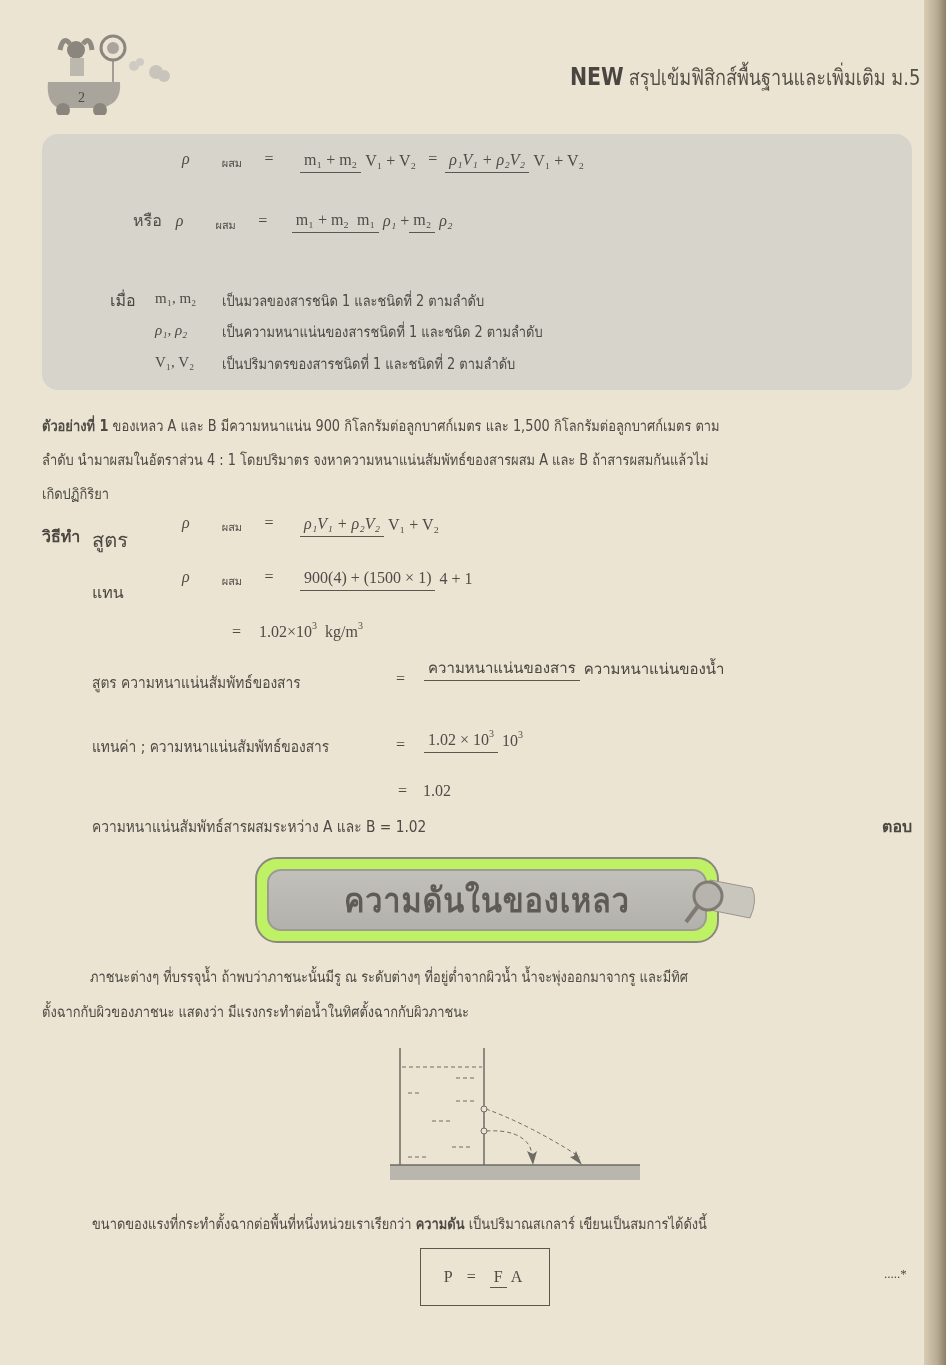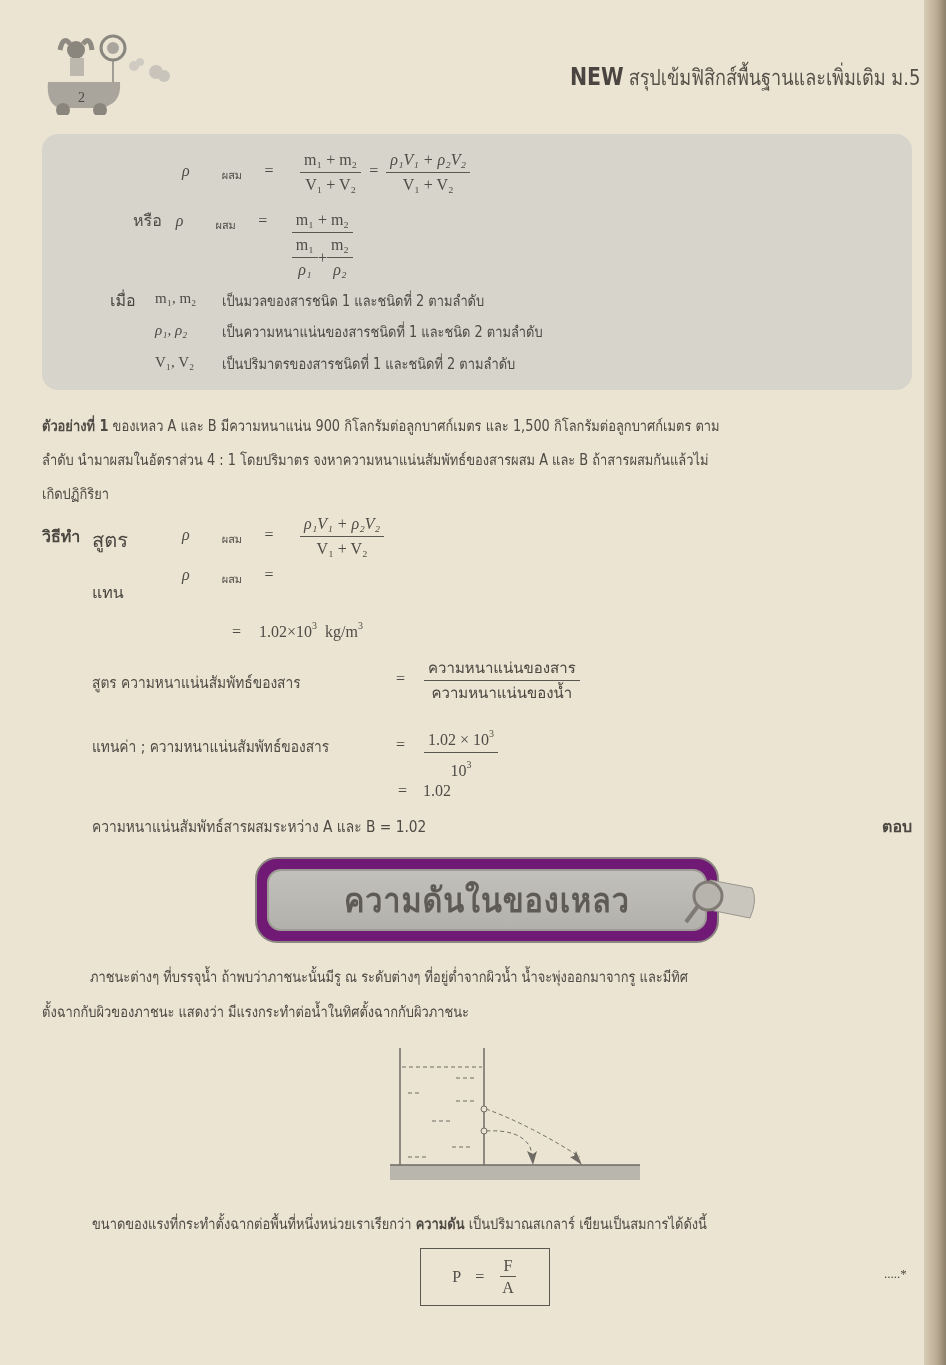--- a/index.html
+++ b/index.html
@@ -14,34 +14,34 @@
   .abs { position:absolute; }
 
   
   .mascot { left:38px; top:30px; width:140px; height:85px; }
   .header-title { right:26px; top:60px; font-size:22px; color:#555048; font-family:"DejaVu Sans", sans-serif; transform:scaleX(0.82); transform-origin:right center; white-space:nowrap; }
   .header-title b { font-weight:bold; font-size:25px; color:#4a4540; margin-right:6px; }
 
   
   .formula-box { left:42px; top:134px; width:870px; height:256px; background:#d6d4cb; border-radius:16px; }
   .math { font-family:"Liberation Serif", serif; color:#4f4b46; }
-  .frac { display:inline-flex; flex-direction:column; align-items:center; vertical-align:middle; }
+  .frac { display:inline-flex; flex-direction:row; align-items:center; vertical-align:middle; }
   .frac .num { padding:0 4px; border-bottom:1px solid #5a5650; line-height:24px; }
   .frac .den { padding:0 4px; line-height:24px; }
   .rho { font-style:italic; }
   .sub { font-size:11px; vertical-align:-3px;padding-left:32px; }
   .sup { font-size:10px; vertical-align:8px; }
   .thai { font-family:"DejaVu Sans", sans-serif; }
   .thai-body { font-family:"DejaVu Sans", sans-serif; font-size:15px; transform:scaleX(0.86); transform-origin:left center; white-space:nowrap; color:#4e4a44; }
 
   .line { font-size:16px; }
   .bold { font-weight:bold; }
 
   
-  .banner { left:255px; top:857px; width:460px; height:82px; border-radius:22px; border:2px solid #8b8780; background:#701a75; }
+  .banner { left:255px; top:857px; width:460px; height:82px; border-radius:22px; border:2px solid #8b8780; background:#bef264; }
   .banner-inner { position:absolute; left:10px; top:10px; right:10px; bottom:10px; border-radius:14px; background:linear-gradient(#c2c0ba,#b3b1ab); border:2px solid #9e9b95; display:flex; align-items:center; justify-content:center; }
   .banner-text { font-family:"DejaVu Sans", sans-serif; font-weight:bold; font-size:34px; color:#5e5b57; letter-spacing:1px; transform:scaleX(0.9); }
   .magnifier { left:680px; top:870px; width:80px; height:60px; }
 
   
   .diagram { left:390px; top:1045px; width:260px; height:140px; }
 
   
   .pfa-box { left:420px; top:1248px; width:128px; height:56px; border:1.5px solid #5a5650; display:flex; align-items:center; justify-content:center; font-family:"Liberation Serif", serif; font-size:16px; color:#4f4b46; }
 </style>
@@ -124,20 +124,24 @@
   <span class="frac" style="margin-left:14px;">
       <span class="num rho">ρ₁V₁ + ρ₂V₂</span>
       <span class="den">V₁ + V₂</span>
     </span>
 </div>
 
 <div class="abs thai" style="left:92px;top:580px;font-size:16px;">แทน</div>
 <div class="abs math line" style="left:182px;top:566px;">
   <span class="rho">ρ</span><span class="sub thai">ผสม</span>
   <span style="display:inline-block;width:26px;text-align:center;margin-left:10px;">=</span>
+  <span class="frac" style="margin-left:14px;">
+      <span class="num">900(4) + (1500 × 1)</span>
+      <span class="den">4 + 1</span>
+    </span>
 </div>
 <div class="abs math line" style="left:232px;top:620px;">
   <span>=</span>
   <span style="margin-left:14px;">1.02×10</span><span class="sup">3</span>
   <span style="margin-left:4px;">kg/m</span><span class="sup">3</span>
 </div>
 
 <div class="abs thai-body" style="left:92px;top:670px;font-size:16px;">สูตร  ความหนาแน่นสัมพัทธ์ของสาร</div>
 <div class="abs math" style="left:396px;top:670px;font-size:16px;">=</div>
 <div class="abs" style="left:424px;top:656px;">

